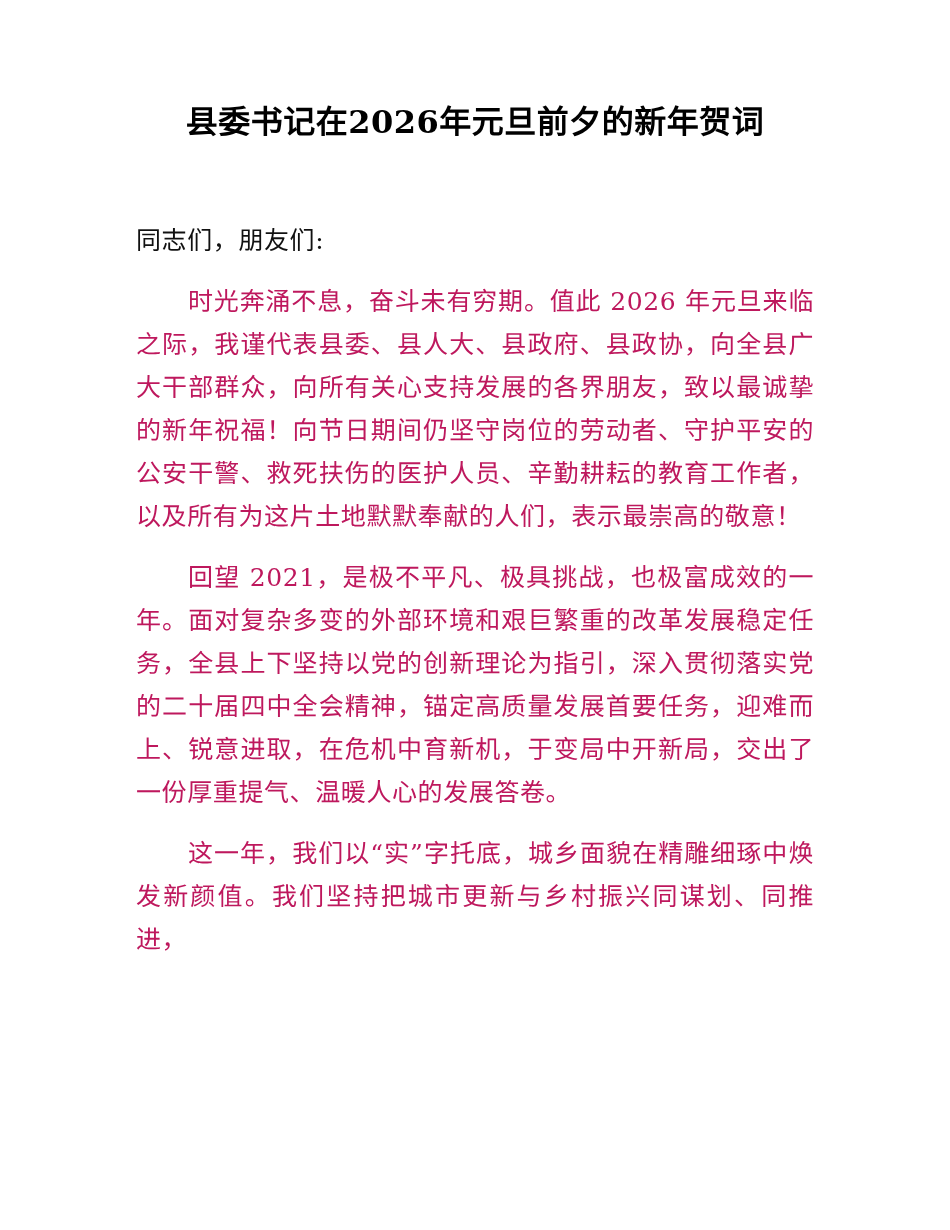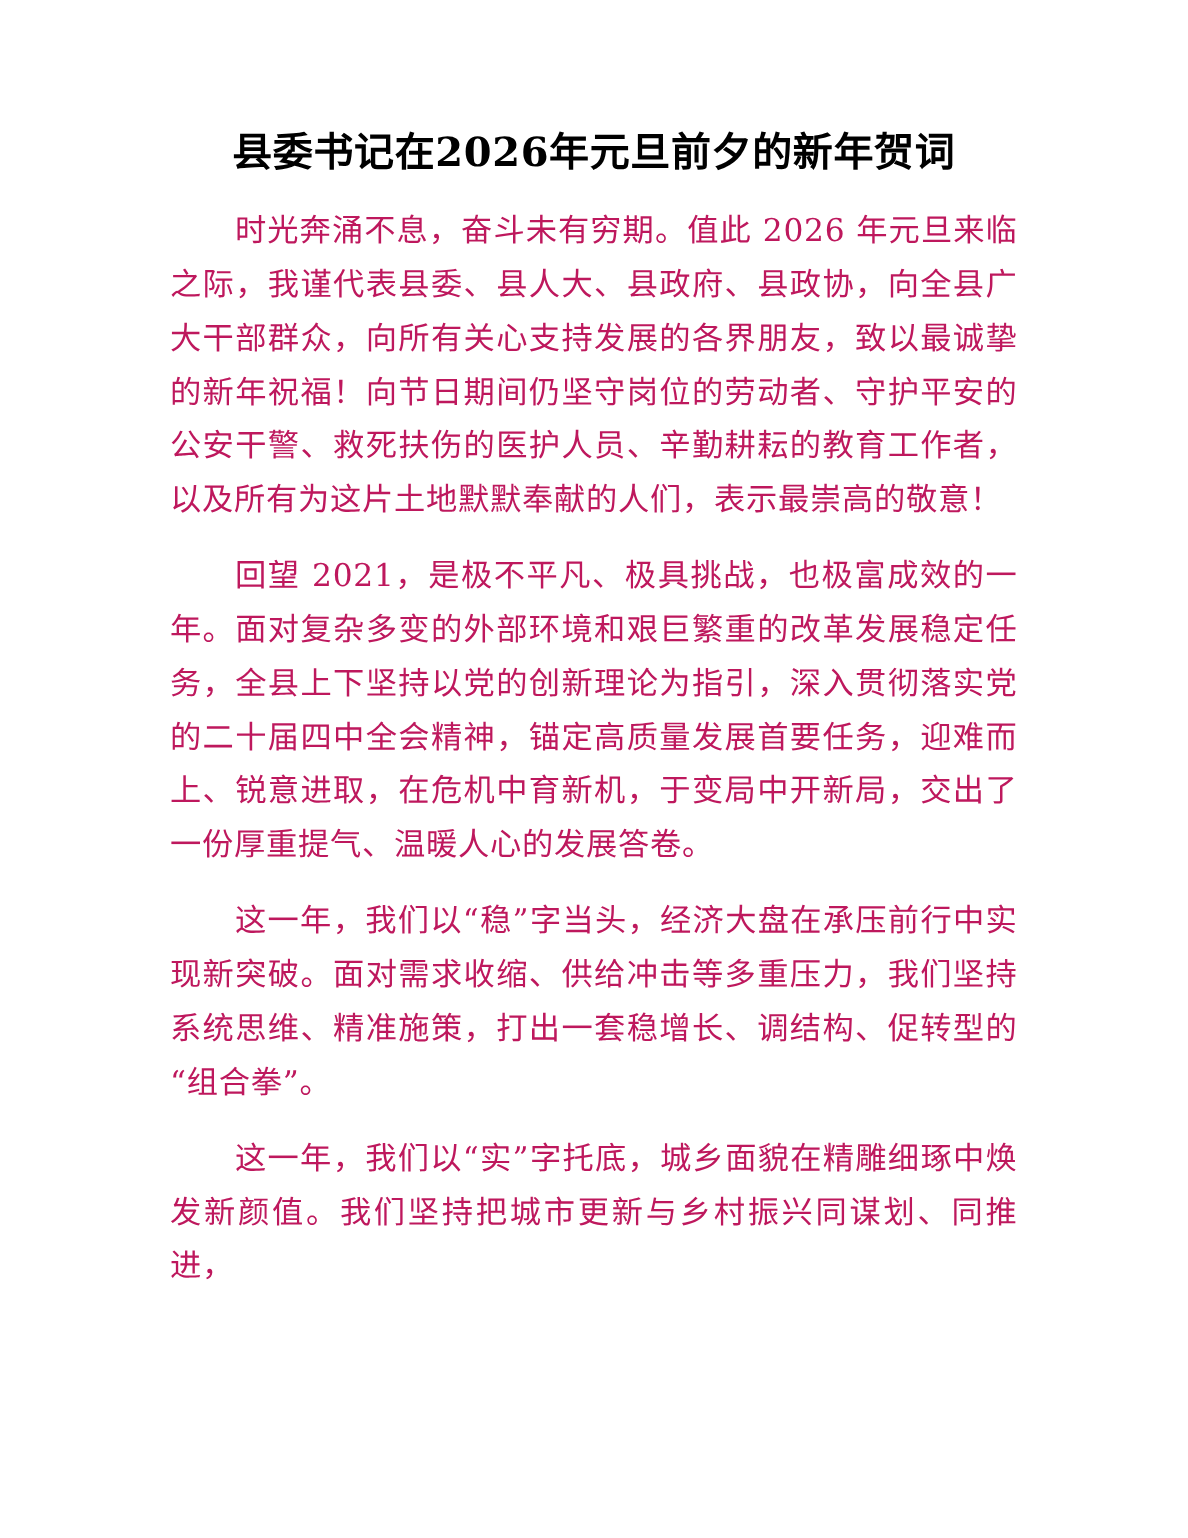--- a/index.html
+++ b/index.html
@@ -81,25 +81,25 @@
   }
 </style>
 </head>
 <body>
 
 <div class="page">
   <div class="doc-body">
 
     <h1 class="doc-title">县委书记在2026年元旦前夕的新年贺词</h1>
 
+    <p class="salutation">同志们，朋友们:</p>
 
     <p class="para">时光奔涌不息，奋斗未有穷期。值此 2026 年元旦来临之际，我谨代表县委、县人大、县政府、县政协，向全县广大干部群众，向所有关心支持发展的各界朋友，致以最诚挚的新年祝福！向节日期间仍坚守岗位的劳动者、守护平安的公安干警、救死扶伤的医护人员、辛勤耕耘的教育工作者，以及所有为这片土地默默奉献的人们，表示最崇高的敬意！</p>
 
     <p class="para">回望 2021，是极不平凡、极具挑战，也极富成效的一年。面对复杂多变的外部环境和艰巨繁重的改革发展稳定任务，全县上下坚持以党的创新理论为指引，深入贯彻落实党的二十届四中全会精神，锚定高质量发展首要任务，迎难而上、锐意进取，在危机中育新机，于变局中开新局，交出了一份厚重提气、温暖人心的发展答卷。</p>
 
-    <p class="para">这一年，我们以“稳”字当头，经济大盘在承压前行中实现新突破。面对需求收缩、供给冲击等多重压力，我们坚持系统思维、精准施策，打出一套稳增长、调结构、促转型的“组合拳”。</p>
 
     <p class="para">这一年，我们以“实”字托底，城乡面貌在精雕细琢中焕发新颜值。我们坚持把城市更新与乡村振兴同谋划、同推进，</p>
 
   </div>
 
   <div class="page-tail"></div>
 </div>
 
 </body></html>

